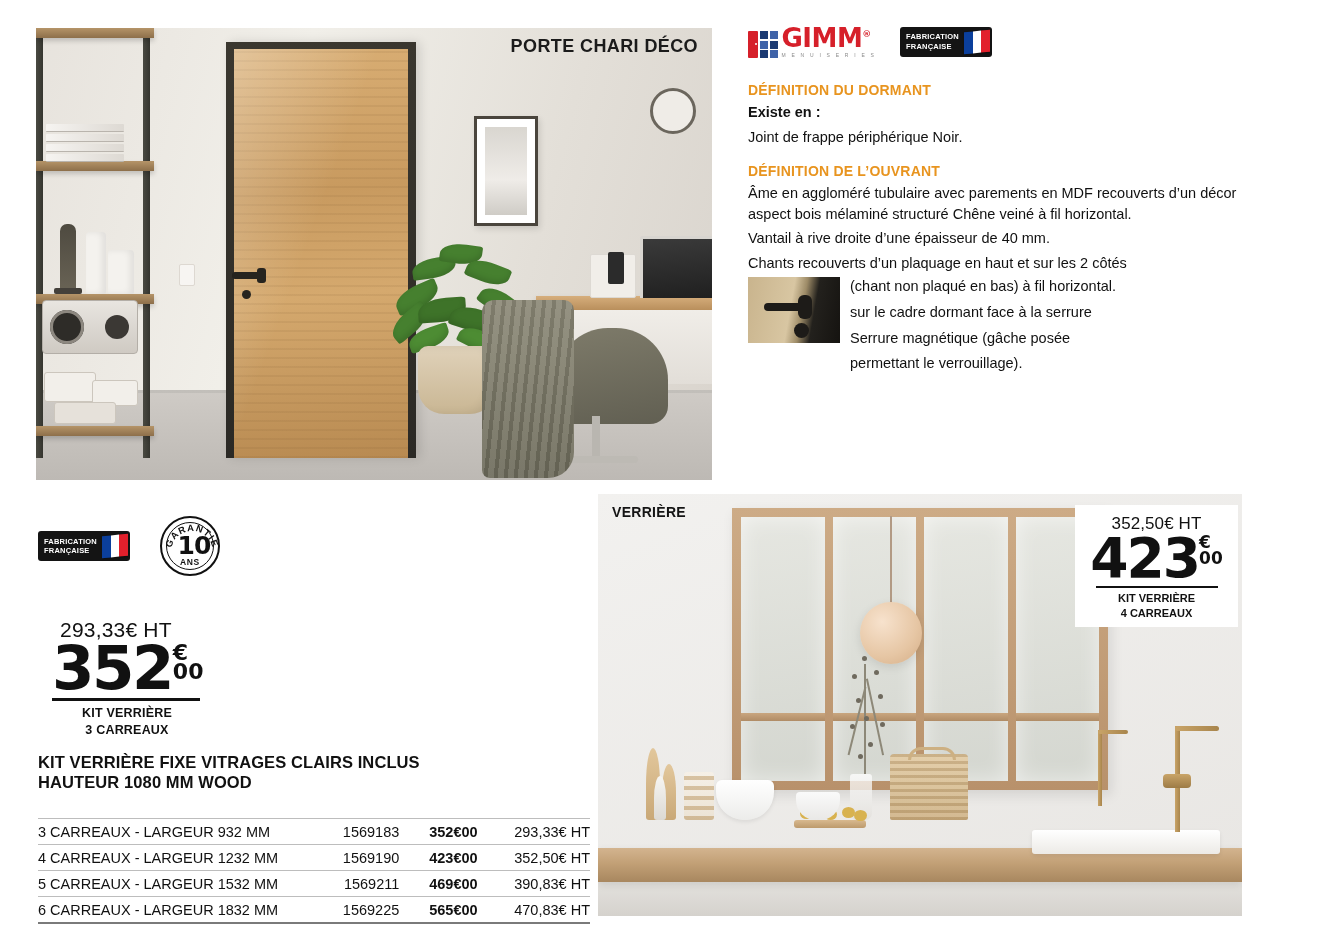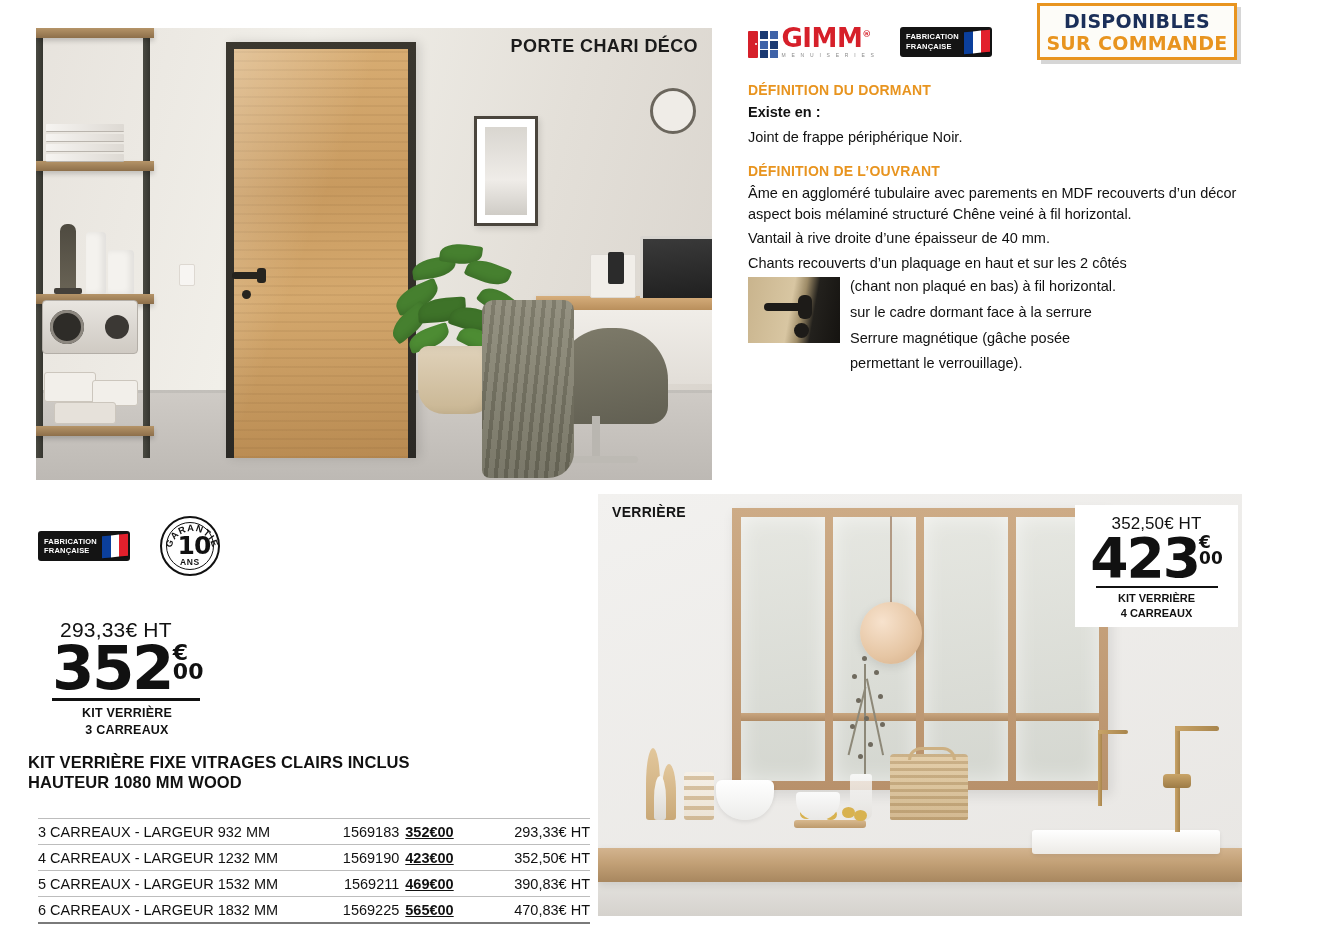--- a/index.html
+++ b/index.html
@@ -309,36 +309,36 @@
     font-size:61px; font-weight:800; line-height:.92; color:#111;
     letter-spacing:-2.5px; font-family:"DejaVu Sans", sans-serif;
   }
   .price-sup { display:flex; flex-direction:column; margin-top:4px; margin-left:1px; }
   .price-eur { font-size:22px; font-weight:800; line-height:.82; color:#111; font-family:"DejaVu Sans", sans-serif; }
   .price-cents { font-size:22px; font-weight:800; line-height:.92; color:#111; font-family:"DejaVu Sans", sans-serif; }
   .price-rule { height:3px; background:#111; width:148px; margin-top:2px; }
   .price-cap { text-align:center; width:150px; font-size:12.5px; font-weight:600; line-height:1.32; margin-top:4px; letter-spacing:.2px; }
 
   .prod-title {
-    position:absolute; left:28px; top:752px; width:560px;
+    position:absolute; left:38px; top:752px; width:560px;
     font-size:16.5px; font-weight:800; line-height:1.22; letter-spacing:.1px;
   }
   .prod-desc {
     position:absolute; left:38px; top:793px; width:560px;
     font-size:14.5px; line-height:1.3;
   }
   .ptable {
     position:absolute; left:38px; top:818px; width:552px;
     border-collapse:collapse; font-size:14.5px;
   }
   .ptable td { padding:4.5px 0; border-top:1px solid #bdbdbd; white-space:nowrap; }
   .ptable tr:last-child td { border-bottom:2px solid #7a7a7a; }
   .ptable td.c-label { width:285px;margin-left:44px; }
   .ptable td.c-ref { width:95px; text-align:right; padding-right:6px; }
-  .ptable td.c-price { width:85px; text-align:left; font-weight:700; padding-right:8px;text-decoration:underline; }
+  .ptable td.c-price { width:85px; text-align:right; font-weight:700; padding-right:8px; }
   .ptable td.c-ht { width:110px; text-align:right; }
 
   
   .ver-photo {
     position:absolute; left:598px; top:494px; width:644px; height:422px;
     overflow:hidden;
     background:linear-gradient(180deg,#efeeec 0%,#f4f3f1 55%,#ebe9e6 100%);
   }
   .vp-wall { position:absolute; inset:0; background:linear-gradient(160deg,#f2f1ef,#e8e6e3); }
   .vp-frame {
@@ -566,24 +566,20 @@
         <div>FRANÇAISE</div>
       </div>
       <div class="ff-flag">
           <i></i>
           <i></i>
           <i></i>
         </div>
     </div>
   </div>
 
-  <div class="dispo-box">
-    <div class="l1">DISPONIBLES</div>
-    <div class="l2">SUR COMMANDE</div>
-  </div>
 
   <div class="spec">
     <h3>DÉFINITION DU DORMANT</h3>
     <p class="bold tight">Existe en :</p>
     <p>Joint de frappe périphérique Noir.</p>
 
     <h3 class="second">DÉFINITION DE L’OUVRANT</h3>
     <p class="tight">Âme en aggloméré tubulaire avec parements en MDF recouverts d’un décor aspect bois mélaminé structuré Chêne veiné à fil horizontal.</p>
     <p class="tight">Vantail à rive droite d’une épaisseur de 40 mm.</p>
     <p class="tight">Chants recouverts d’un plaquage en haut et sur les 2 côtés</p>

